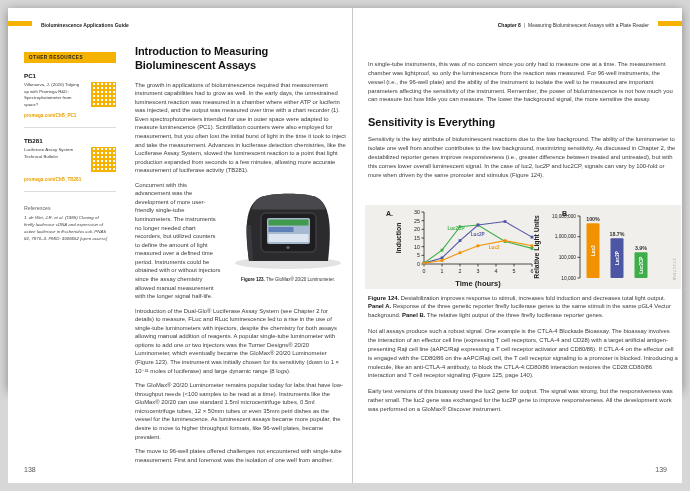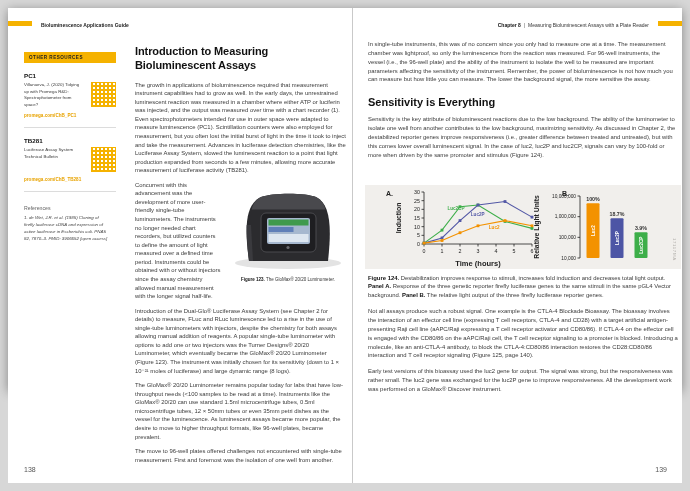--- a/index.html
+++ b/index.html
@@ -37,21 +37,21 @@
   .ref-title{font-size:5.2px;color:#666;margin-top:13px;}
   .ref-item{font-size:4.4px;font-style:italic;line-height:1.55;color:#444;margin-top:4px;width:86px;}
   
   .main-col{position:absolute;left:127px;top:36px;width:211px;}
   h1{font-size:11px;line-height:1.3;margin:0 0 8px;color:#111;letter-spacing:-.1px;}
   .main-col p,.col-r p{font-size:5.9px;line-height:1.45;color:#3b3b3b;margin:0 0 6px;}
   .fig123{float:right;width:116px;margin:2px 0 3px 8px;}
   .fig123 figcaption{font-size:4.5px;color:#333;text-align:center;margin-top:2px;}
   .fig123 figcaption b{color:#111;}
   
-  .col-r{position:absolute;left:15px;top:32px;width:310px;}
+  .col-r{position:absolute;left:15px;top:52px;width:310px;}
   .col-r p{line-height:1.5;margin:0 0 7px;}
   h2{font-size:11px;margin:12px 0 7px;color:#111;}
   .figbox{position:relative;width:316px;height:84px;background:#f1efec;margin:25px 0 5px -3px;}
   .plabel{position:absolute;font-size:7px;font-weight:bold;color:#222;}
   .plabel.a{left:21px;top:5px;}
   .plabel.b{left:197px;top:5px;}
   #panelA{position:absolute;left:27px;top:1px;}
   #panelB{position:absolute;left:166px;top:1px;}
   .watermark{position:absolute;right:4px;bottom:8px;writing-mode:vertical-rl;font-size:4.4px;
     color:#b3b0ac;letter-spacing:.6px;}

